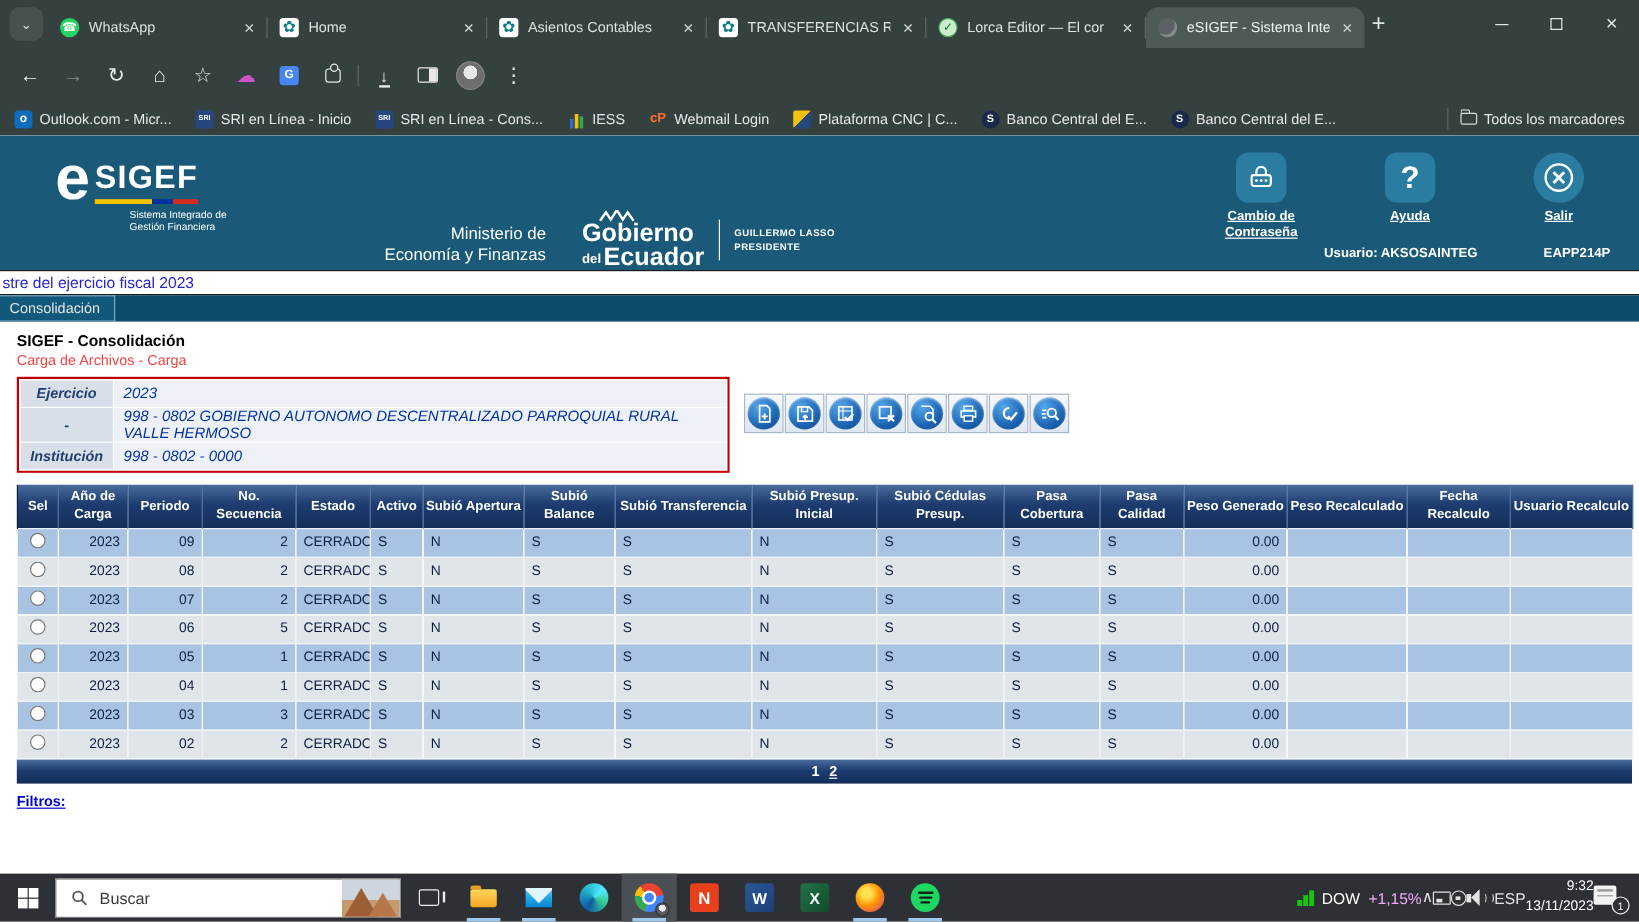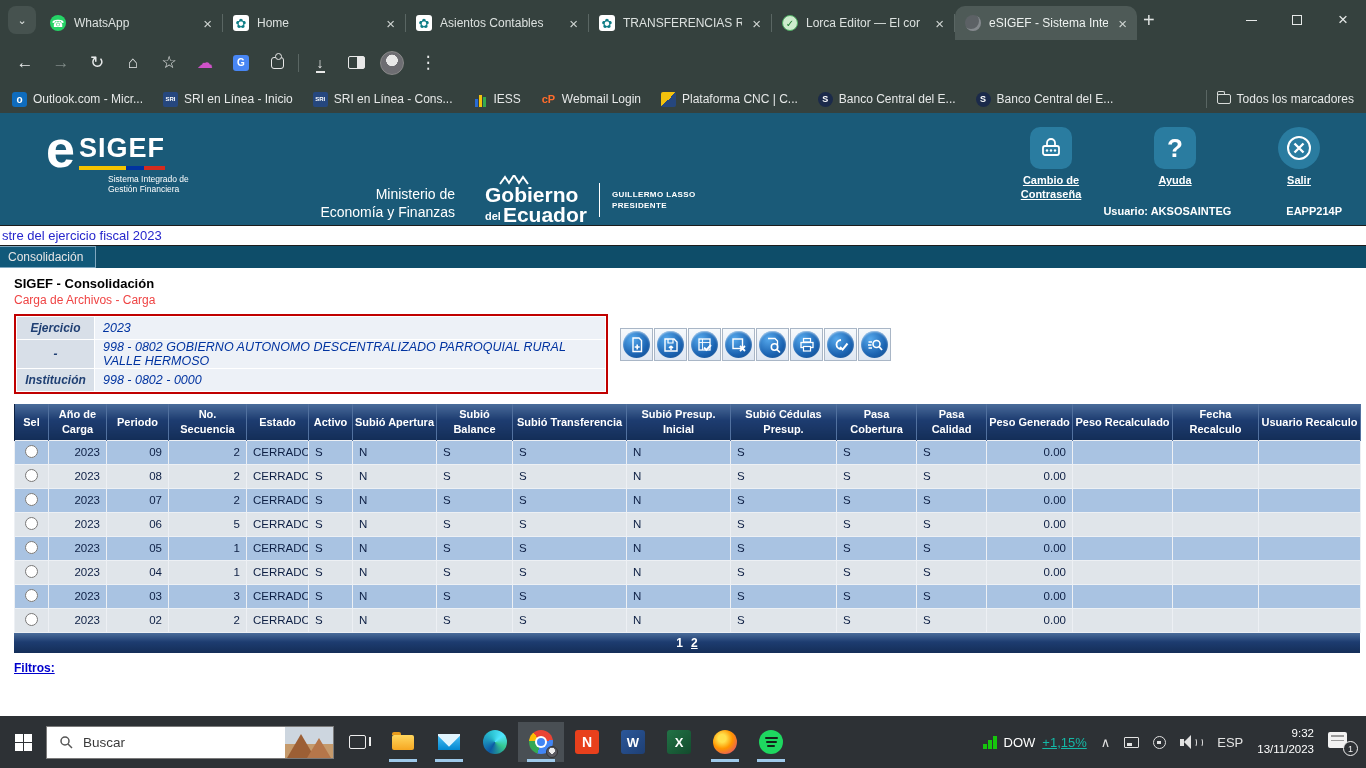--- a/index.html
+++ b/index.html
@@ -142,21 +142,21 @@
   .grid-table input[type=radio] { width:13px; height:13px; }
   .table-footer { width:1346px; height:20px; background:linear-gradient(#4a6c9a,#1d3c70 45%,#142e58);
     display:flex; align-items:center; justify-content:center; gap:8px; color:#fff;
     font-size:12px; font-weight:bold; }
   .pg-num { color:#fff; }
   .pg-num.link { text-decoration:underline; }
   .filters-link { display:inline-block; margin-top:8px; color:#0000cc; font-size:12px;
     font-weight:bold; text-decoration:underline; }
 
   
-  .taskbar { position:absolute; bottom:0; left:0; width:1366px; height:52px; background:#2d3135;
+  .taskbar { position:absolute; bottom:0; left:0; width:1366px; height:40px; background:#2d3135;
     display:flex; align-items:center; color:#fff; }
   .tb-slot { width:46px; height:40px; display:flex; align-items:center; justify-content:center;
     position:relative; flex:0 0 auto; }
   .tb-slot.open::after { content:""; position:absolute; bottom:0; left:9px; right:9px;
     height:3px; background:#9ec9ea; }
   .tb-slot.activeapp { background:#494f54; }
   .start-grid { display:grid; grid-template-columns:8px 8px; grid-template-rows:8px 8px; gap:1px; }
   .start-grid i { background:#fff; display:block; }
   .search-box { width:288px; height:33px; background:#fff; border:1px solid #7a7a7a;
     display:flex; align-items:center; gap:10px; padding-left:12px; color:#3a3a3a;
@@ -189,25 +189,25 @@
     color:#fff; font-weight:bold; font-size:13px; display:flex; align-items:center; justify-content:center; }
   .excel-ic { width:24px; height:24px; background:linear-gradient(135deg,#217346,#134b2d); border-radius:3px;
     color:#fff; font-weight:bold; font-size:13px; display:flex; align-items:center; justify-content:center; }
   .firefox-ic { width:24px; height:24px; border-radius:50%;
     background:radial-gradient(circle at 38% 35%, #ffe14d 0 18%, #ff9500 48%, #e3546a 85%); }
   .spotify-ic { width:24px; height:24px; border-radius:50%; background:#1ed760; display:flex;
     flex-direction:column; align-items:center; justify-content:center; gap:2px; }
   .spotify-ic i { display:block; height:2px; border-radius:2px; background:#14211a; }
   .spotify-ic i:nth-child(1){ width:13px; } .spotify-ic i:nth-child(2){ width:11px; }
   .spotify-ic i:nth-child(3){ width:8px; }
-  .tray { margin-left:auto; display:flex; align-items:center; gap:14px; padding-right:8px; }
+  .tray { margin-left:auto; display:flex; align-items:center; padding-right:8px; }
   .stock { display:flex; align-items:center; gap:7px; font-size:13px; }
   .stock-ic { display:flex; align-items:flex-end; gap:1px; }
   .stock-ic i { display:block; width:4px; background:#16c60c; }
-  .stock-change { color:#14b8a6;text-decoration:underline; }
+  .stock-change { color:#f0abfc; }
   .tray-glyph { color:#e2e2e2; font-size:13px; }
   .net-ic { width:15px; height:11px; border:1.5px solid #e2e2e2; border-radius:1px; position:relative; }
   .net-ic::after { content:""; position:absolute; left:2px; bottom:1px; width:5px; height:3px; background:#e2e2e2; }
   .meet-ic { width:13px; height:13px; border:1.5px solid #e2e2e2; border-radius:50%; position:relative; }
   .meet-ic::after { content:""; position:absolute; left:3px; top:4px; width:4px; height:3px; background:#e2e2e2; }
   .vol-ic { display:flex; align-items:center; }
   .vol-ic .cone { width:0; height:0; border-style:solid; border-width:7px 7px 7px 0;
     border-color:transparent #e2e2e2 transparent transparent; }
   .vol-ic .base { width:4px; height:7px; background:#e2e2e2; }
   .vol-ic .arc { width:5px; height:9px; border:1.5px solid transparent; border-right-color:#e2e2e2;

